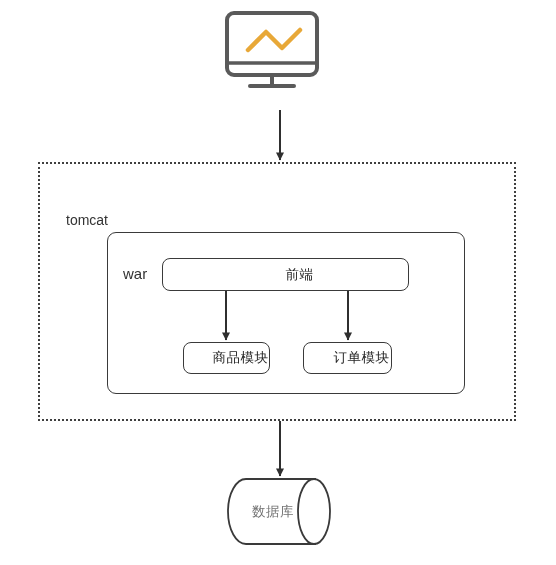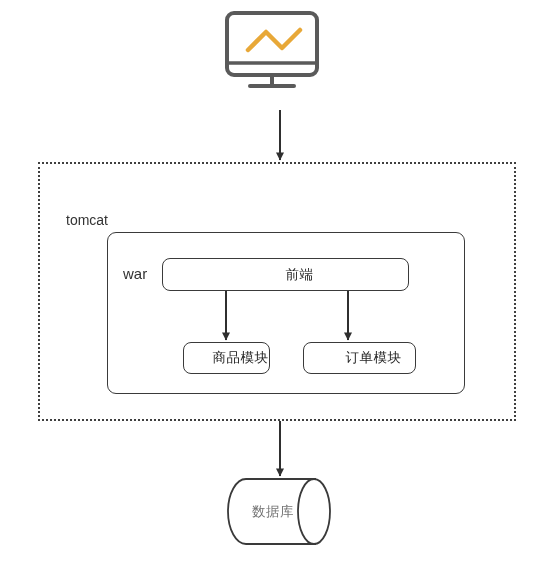--- a/index.html
+++ b/index.html
@@ -94,21 +94,21 @@
   }
   #product-module-box {
     left: 183px;
     top: 342px;
     width: 87px;
     height: 32px;
   }
   #order-module-box {
     left: 303px;
     top: 342px;
-    width: 113px;
+    width: 89px;
     height: 32px;
   }
 
   
   #database-node {
     position: absolute;
     left: 226px;
     top: 477px;
     width: 106px;
     height: 69px;

